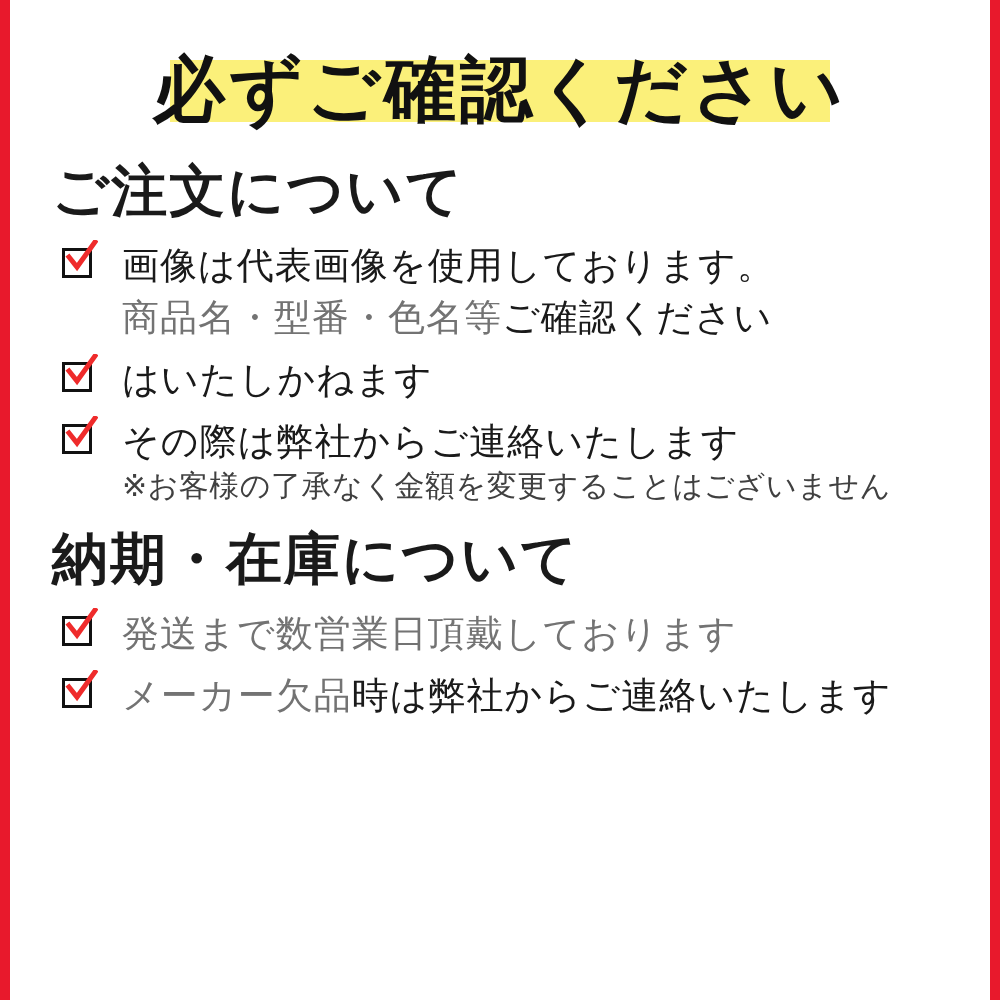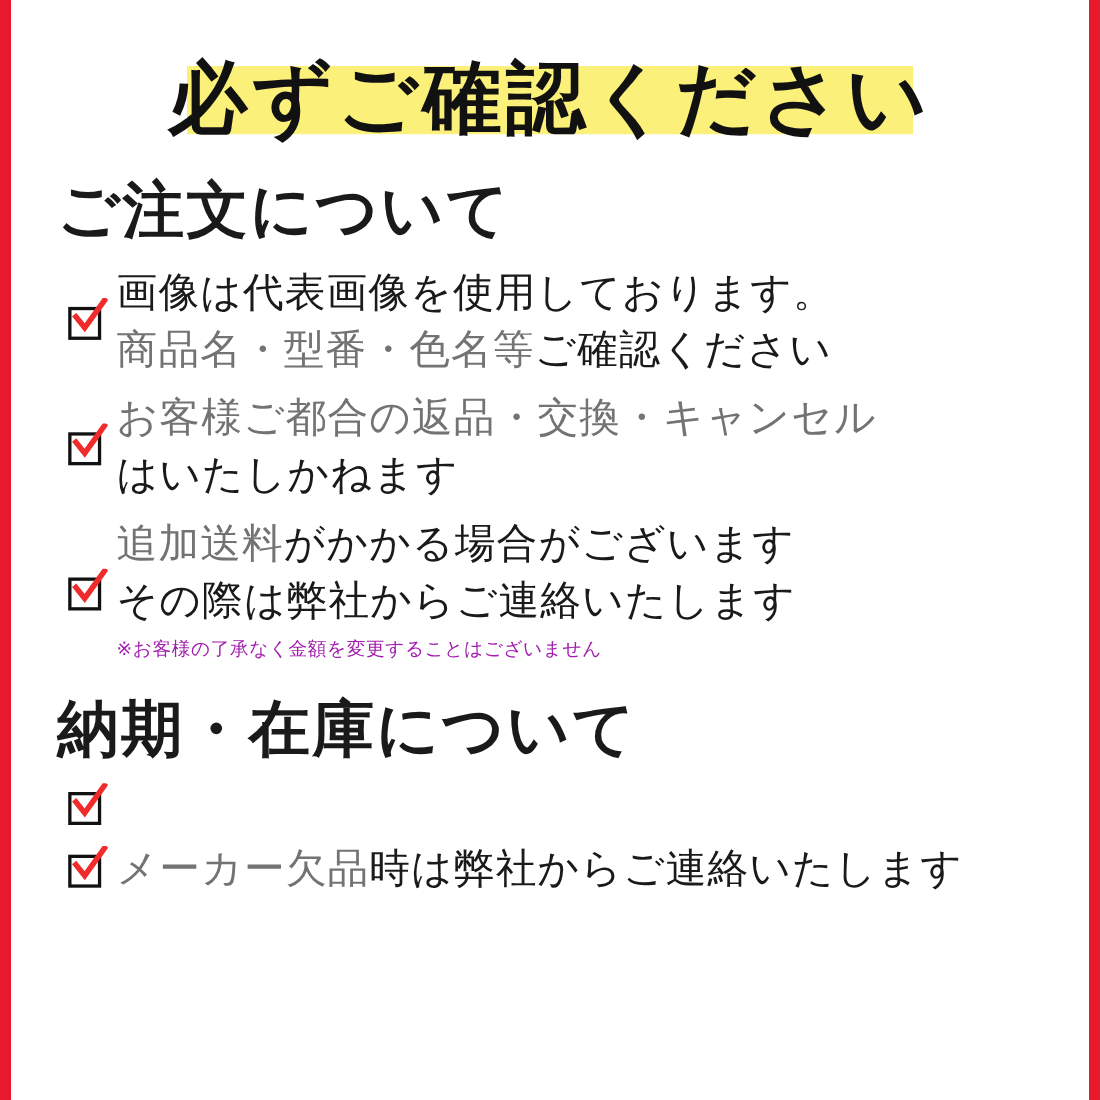--- a/index.html
+++ b/index.html
@@ -76,22 +76,23 @@
     letter-spacing: 2px;
     margin: 10px 0 4px 14px;
   }
   .section-heading.second {
     margin-top: 18px;
   }
 
   
   .item {
     display: flex;
-    align-items: center;
+    align-items: flex-start;
     margin: 10px 0 10px 22px;
+    gap: 16px;
   }
   .check {
     flex: 0 0 auto;
     width: 38px;
     height: 38px;
     margin-top: 4px;
     margin-right: 8px;
     position: relative;
   }
   .check .box {
@@ -121,23 +122,23 @@
     letter-spacing: 1px;
     white-space: nowrap;
   }
   .line.red,
   .red {
     color: #737373;
     font-weight: normal;
   }
   .line.mixed .blk { color: #1a1a1a; font-weight: normal; }
   .note {
-    font-size: 17px;
+    font-size: 30px;
     line-height: 36px;
-    color: #a21caf;
+    color: #404040;
     letter-spacing: 0.5px;
     white-space: nowrap;
   }
 </style>
 </head>
 <body>
 
 <div class="page">
 
   <div class="edge-bar left"></div>
@@ -166,49 +167,48 @@
     </div>
 
     <div class="item">
       <span class="check">
         <span class="box"></span>
         <svg class="tick" viewBox="0 0 34 34" aria-hidden="true">
           <path d="M5 17 L13 27 L31 2" fill="none" stroke="#ef2b2b" stroke-width="5" stroke-linecap="square"></path>
         </svg>
       </span>
       <span class="lines">
-        <div class="line red">お客様ご都合の返品・交換・キャンセル</div>
         <div class="line">はいたしかねます</div>
       </span>
     </div>
 
     <div class="item">
       <span class="check">
         <span class="box"></span>
         <svg class="tick" viewBox="0 0 34 34" aria-hidden="true">
           <path d="M5 17 L13 27 L31 2" fill="none" stroke="#ef2b2b" stroke-width="5" stroke-linecap="square"></path>
         </svg>
       </span>
       <span class="lines">
-        <div class="line mixed"><span class="red">追加送料</span><span class="blk">がかかる場合がございます</span></div>
         <div class="line">その際は弊社からご連絡いたします</div>
         <div class="note">※お客様の了承なく金額を変更することはございません</div>
       </span>
     </div>
 
     <div class="section-heading second">納期・在庫について</div>
 
     <div class="item">
       <span class="check">
         <span class="box"></span>
         <svg class="tick" viewBox="0 0 34 34" aria-hidden="true">
           <path d="M5 17 L13 27 L31 2" fill="none" stroke="#ef2b2b" stroke-width="5" stroke-linecap="square"></path>
         </svg>
       </span>
       <span class="lines">
+        <div class="line red">発送まで数営業日頂戴しております</div>
       </span>
     </div>
 
     <div class="item">
       <span class="check">
         <span class="box"></span>
         <svg class="tick" viewBox="0 0 34 34" aria-hidden="true">
           <path d="M5 17 L13 27 L31 2" fill="none" stroke="#ef2b2b" stroke-width="5" stroke-linecap="square"></path>
         </svg>
       </span>

